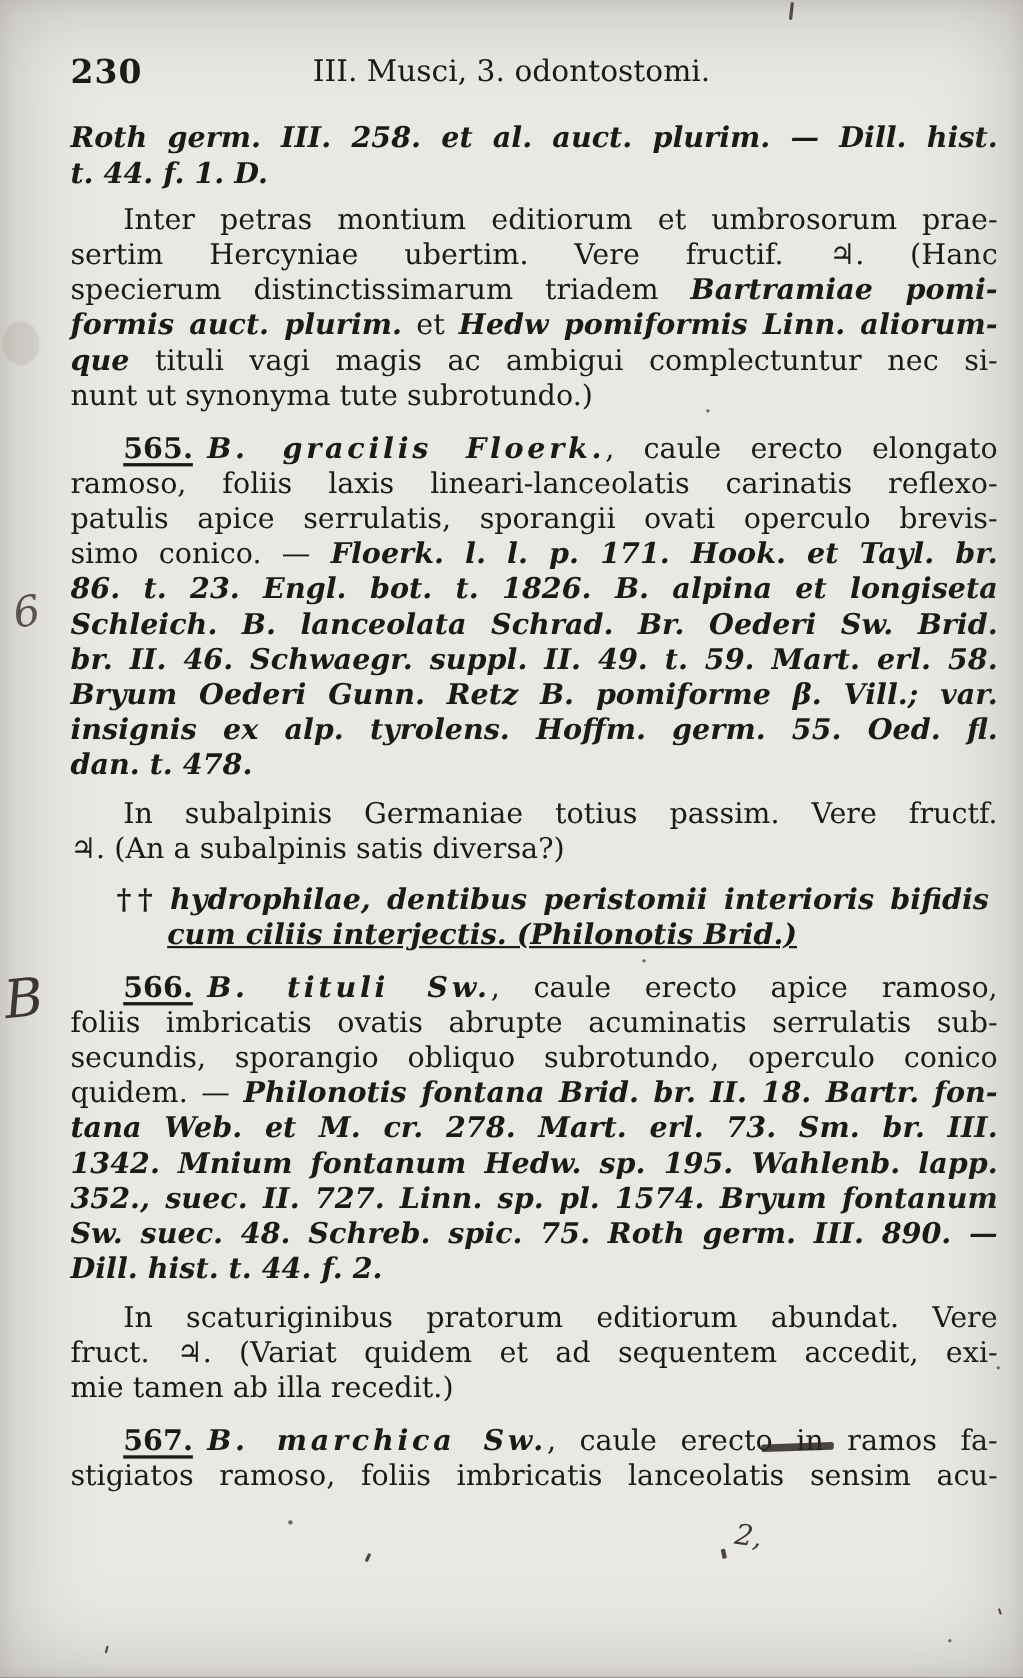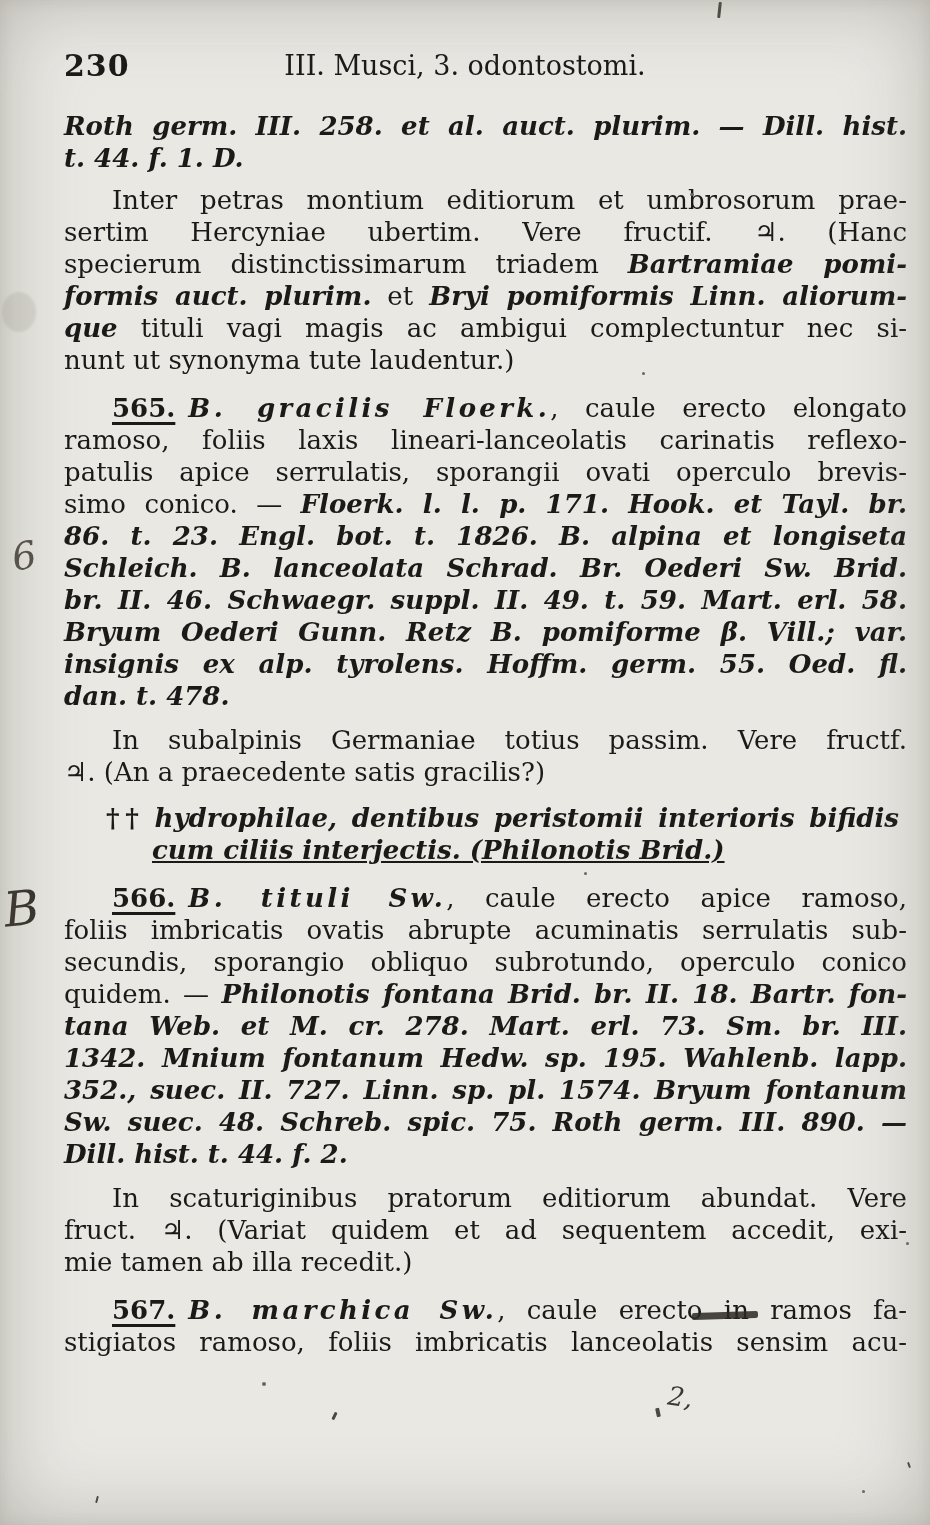--- a/index.html
+++ b/index.html
@@ -56,41 +56,41 @@
 
     <div class="para p-cit">
       <div class="ln"><span class="bi">Roth germ. III. 258. et al. auct. plurim. — Dill. hist.</span></div>
       <div class="ln lastl"><span class="bi">t. 44. f. 1. D.</span></div>
     </div>
 
     <div class="para">
       <div class="ln ind"><span class="rm">Inter petras montium editiorum et umbrosorum prae-</span></div>
       <div class="ln"><span class="rm">sertim Hercyniae ubertim. Vere fructif. ♃. (Hanc</span></div>
       <div class="ln"><span class="rm">specierum distinctissimarum triadem </span><span class="bi">Bartramiae pomi-</span></div>
-      <div class="ln"><span class="bi">formis auct. plurim.</span><span class="rm"> et </span><span class="bi">Bryi pomiformis Linn. aliorum-</span></div>
+      <div class="ln"><span class="bi">formis auct. plurim.</span><span class="rm"> et </span><span class="bi">Hedw pomiformis Linn. aliorum-</span></div>
       <div class="ln"><span class="bi">que</span><span class="rm"> tituli vagi magis ac ambigui complectuntur nec si-</span></div>
-      <div class="ln lastl"><span class="rm">nunt ut synonyma tute laudentur.)</span></div>
+      <div class="ln lastl"><span class="rm">nunt ut synonyma tute subrotundo.)</span></div>
     </div>
 
     <div class="para p-sp">
       <div class="ln ind"><span class="num">565.</span><span class="name">B. gracilis Floerk.</span><span class="rm">, caule erecto elongato</span></div>
       <div class="ln"><span class="rm">ramoso, foliis laxis lineari-lanceolatis carinatis reflexo-</span></div>
       <div class="ln"><span class="rm">patulis apice serrulatis, sporangii ovati operculo brevis-</span></div>
       <div class="ln"><span class="rm">simo conico. — </span><span class="bi">Floerk. l. l. p. 171. Hook. et Tayl. br.</span></div>
       <div class="ln"><span class="bi">86. t. 23. Engl. bot. t. 1826. B. alpina et longiseta</span></div>
       <div class="ln"><span class="bi">Schleich. B. lanceolata Schrad. Br. Oederi Sw. Brid.</span></div>
       <div class="ln"><span class="bi">br. II. 46. Schwaegr. suppl. II. 49. t. 59. Mart. erl. 58.</span></div>
       <div class="ln"><span class="bi">Bryum Oederi Gunn. Retz B. pomiforme β. Vill.; var.</span></div>
       <div class="ln"><span class="bi">insignis ex alp. tyrolens. Hoffm. germ. 55. Oed. fl.</span></div>
       <div class="ln lastl"><span class="bi">dan. t. 478.</span></div>
     </div>
 
     <div class="para p-hab">
       <div class="ln ind"><span class="rm">In subalpinis Germaniae totius passim. Vere fructf.</span></div>
-      <div class="ln lastl"><span class="rm">♃. (An a praecedente satis gracilis?)</span></div>
+      <div class="ln lastl"><span class="rm">♃. (An a subalpinis satis diversa?)</span></div>
     </div>
 
     <div class="para p-sec">
       <div class="ln"><span class="dag">††</span><span class="bi">hydrophilae, dentibus peristomii interioris bifidis</span></div>
       <div class="ln lastl l2"><span class="bi">cum ciliis interjectis. (Philonotis Brid.)</span></div>
     </div>
 
     <div class="para p-sp">
       <div class="ln ind"><span class="num">566.</span><span class="name">B. tituli Sw.</span><span class="rm">, caule erecto apice ramoso,</span></div>
       <div class="ln"><span class="rm">foliis imbricatis ovatis abrupte acuminatis serrulatis sub-</span></div>

